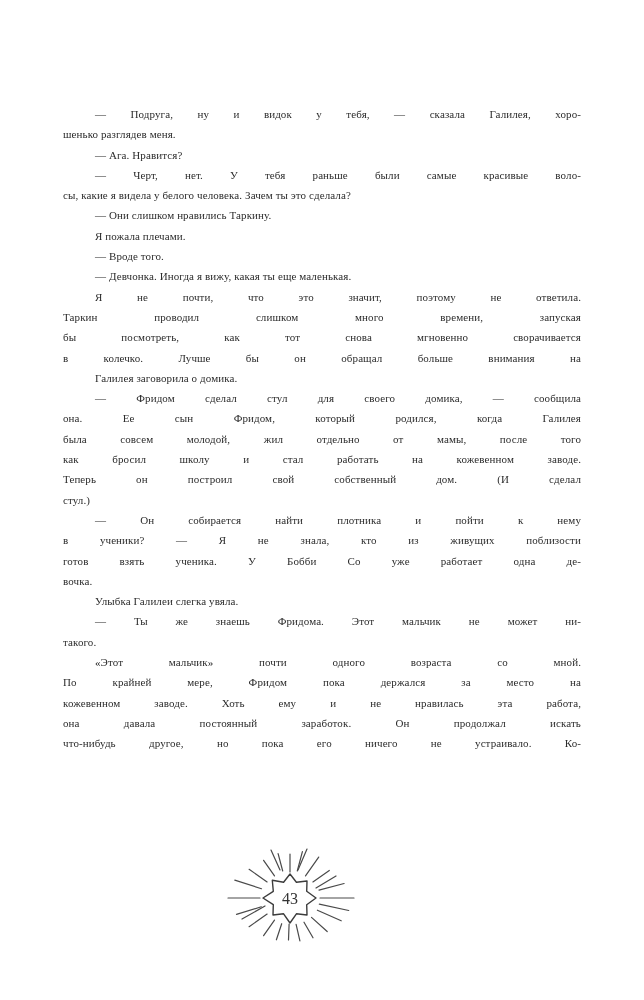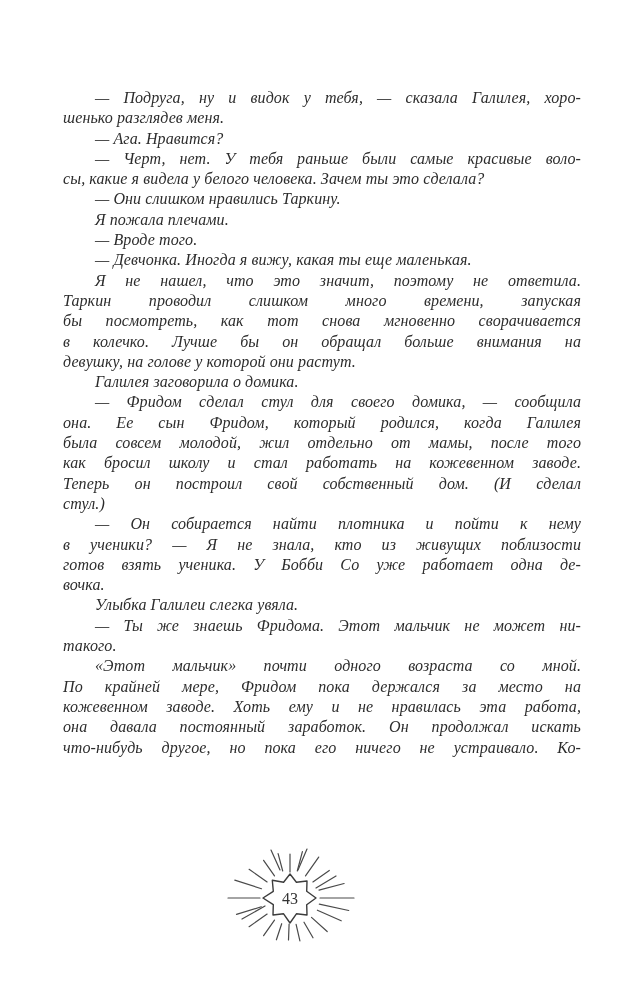--- a/index.html
+++ b/index.html
@@ -12,26 +12,25 @@
     width: 644px;
     height: 1000px;
     background: #ffffff;
     overflow: hidden;
     font-family: "Liberation Serif", "DejaVu Serif", serif;
     color: #2c2c2c;
   }
   .text-block {
     position: absolute;
     left: 63px;
-    top: 88px;
+    top: 104px;
     width: 518px;
-    font-size: 16px;
+    font-size: 11px;
     line-height: 20.3px;
     letter-spacing: 0.1px;
-    font-style: italic;
   }
   .line {
     text-align: justify;
     text-align-last: justify;
   }
   .line.first {
     text-indent: 32px;
   }
   .line.endline {
     text-align-last: left;
@@ -60,25 +59,24 @@
   <div class="text-block">
       <div class="line first">— Подруга, ну и видок у тебя, — сказала Галилея, хоро-</div>
       <div class="line endline">шенько разглядев меня.</div>
       <div class="line first endline">— Ага. Нравится?</div>
       <div class="line first">— Черт, нет. У тебя раньше были самые красивые воло-</div>
       <div class="line endline">сы, какие я видела у белого человека. Зачем ты это сделала?</div>
       <div class="line first endline">— Они слишком нравились Таркину.</div>
       <div class="line first endline">Я пожала плечами.</div>
       <div class="line first endline">— Вроде того.</div>
       <div class="line first endline">— Девчонка. Иногда я вижу, какая ты еще маленькая.</div>
-      <div class="line first">Я не нашел, что это значит, поэтому не ответила.</div>
+      <div class="line first">Я не почти, что это значит, поэтому не ответила.</div>
       <div class="line">Таркин проводил слишком много времени, запуская</div>
       <div class="line">бы посмотреть, как тот снова мгновенно сворачивается</div>
       <div class="line">в колечко. Лучше бы он обращал больше внимания на</div>
-      <div class="line endline">девушку, на голове у которой они растут.</div>
       <div class="line first endline">Галилея заговорила о домика.</div>
       <div class="line first">— Фридом сделал стул для своего домика, — сообщила</div>
       <div class="line">она. Ее сын Фридом, который родился, когда Галилея</div>
       <div class="line">была совсем молодой, жил отдельно от мамы, после того</div>
       <div class="line">как бросил школу и стал работать на кожевенном заводе.</div>
       <div class="line">Теперь он построил свой собственный дом. (И сделал</div>
       <div class="line endline">стул.)</div>
       <div class="line first">— Он собирается найти плотника и пойти к нему</div>
       <div class="line">в ученики? — Я не знала, кто из живущих поблизости</div>
       <div class="line">готов взять ученика. У Бобби Со уже работает одна де-</div>

